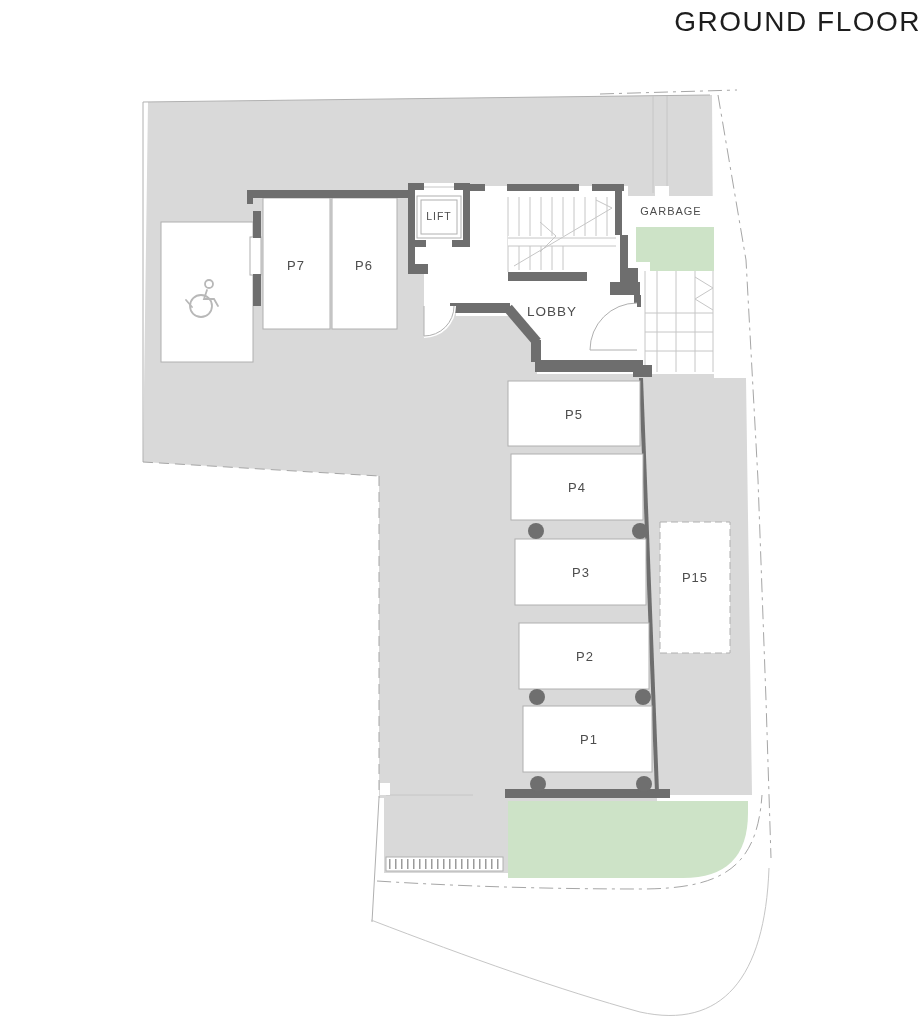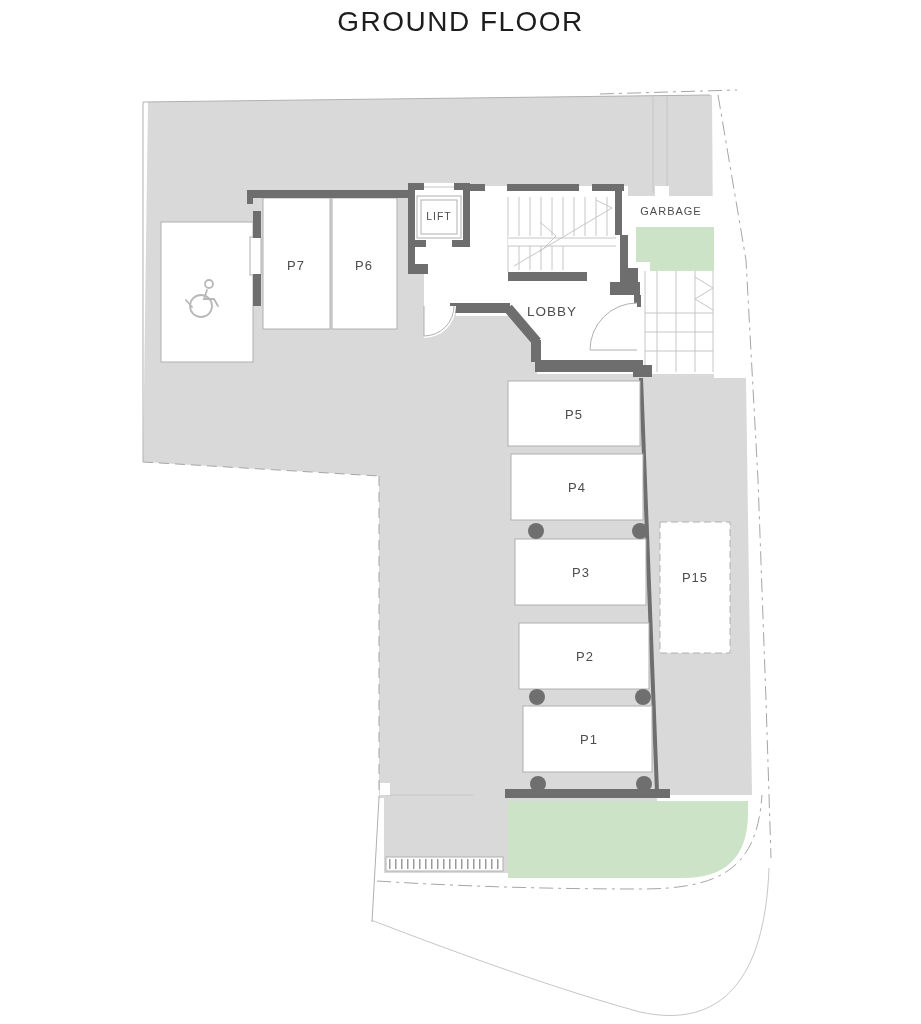--- a/index.html
+++ b/index.html
@@ -1,18 +1,18 @@
 <!DOCTYPE html>
 <html style="--site: #d9d9d9; --landscape: #cde3c7; --wall: #6e6e6e; --line: #b0b0b0; --text: #4d4d4d;"><head>
 <meta charset="utf-8">
 <style>
   html,body{margin:0;padding:0;background:#ffffff;}
   .canvas{position:relative;width:921px;height:1024px;background:#ffffff;overflow:hidden;
           font-family:"Liberation Sans",sans-serif;}
-  .page-title{position:absolute;top:6px;left:0;width:921px;text-align:center;
+  .page-title{position:absolute;top:6px;left:0;width:921px;text-align:right;
               font-size:28px;font-weight:400;letter-spacing:1.5px;color:#1d1d1d;
               font-family:"Liberation Sans",sans-serif;}
   svg{position:absolute;top:0;left:0;}
   .site{fill:var(--site,#d9d9d9);}
   .white{fill:#ffffff;}
   .roombox{fill:#ffffff;stroke:var(--line,#b0b0b0);stroke-width:1;}
   .roombox-dashed{fill:#ffffff;stroke:var(--line,#b0b0b0);stroke-width:1;stroke-dasharray:7 4;}
   .green{fill:var(--landscape,#cde3c7);}
   .wall{fill:var(--wall,#6e6e6e);}
   .wallstroke{stroke:var(--wall,#6e6e6e);fill:none;}

